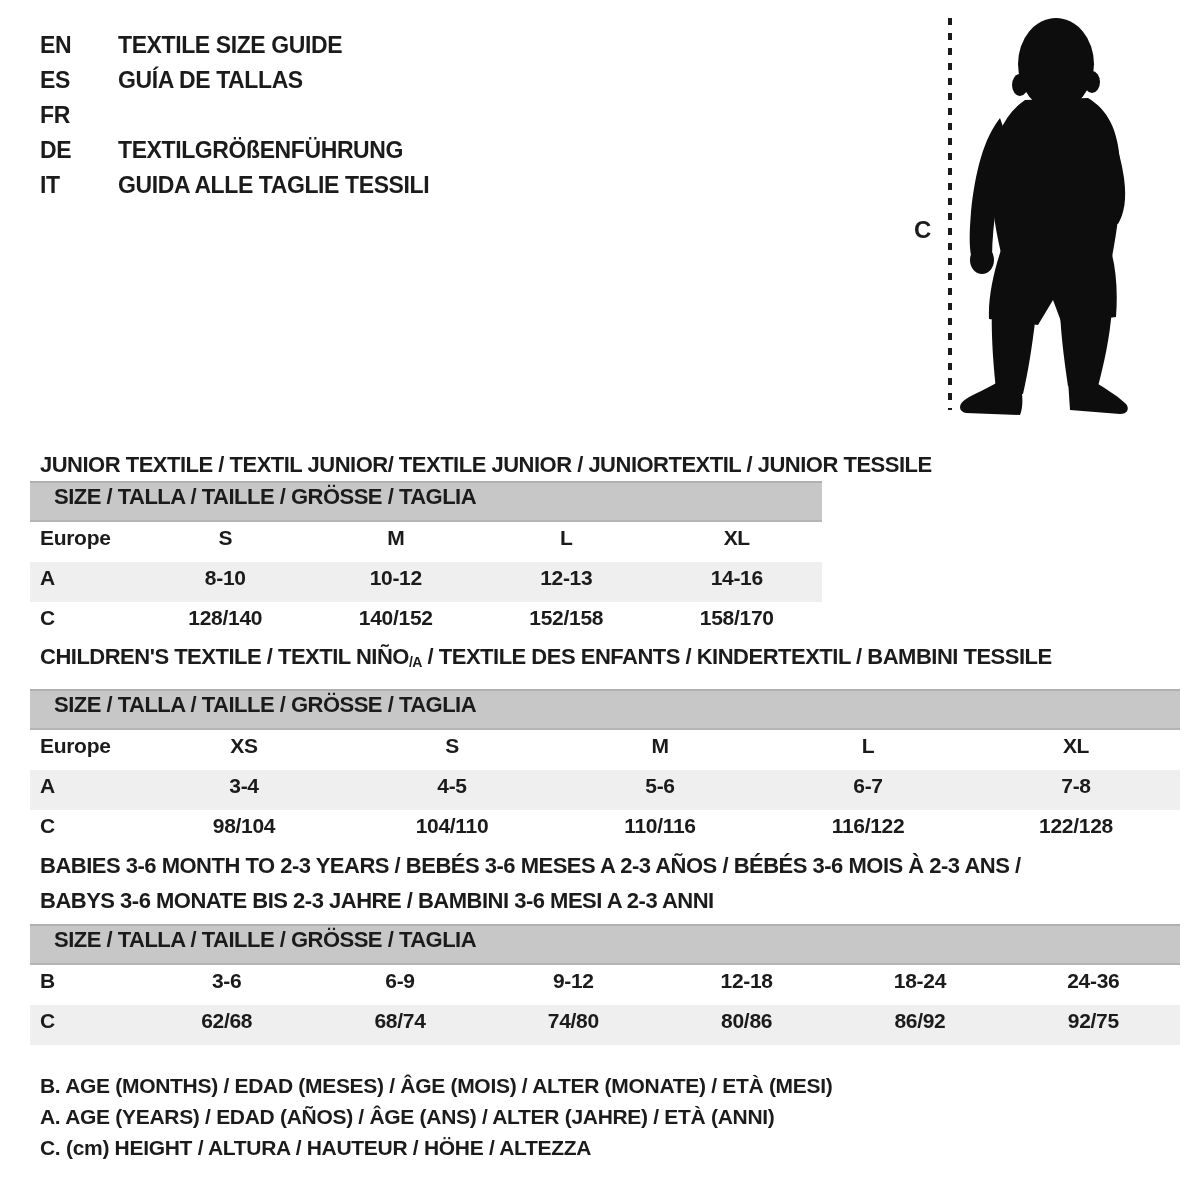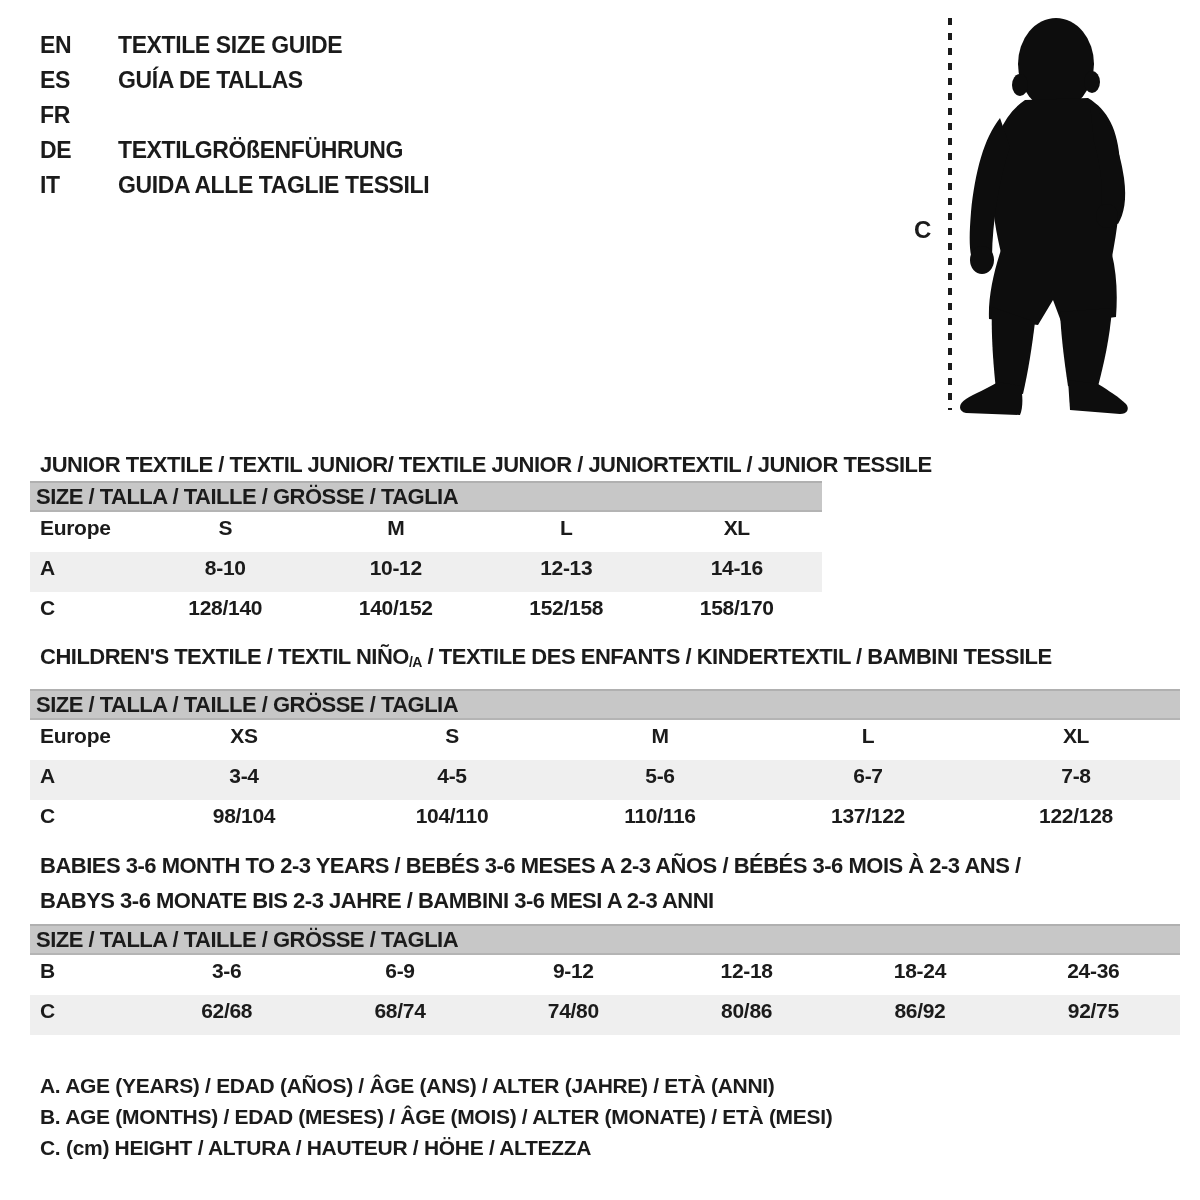--- a/index.html
+++ b/index.html
@@ -46,26 +46,26 @@
   .title-sub {
     font-size: 14px;
     vertical-align: -3px;
   }
   .two-line { line-height: 35px; }
 
   
   .tbl { box-sizing: border-box; }
   .tbl-header {
     box-sizing: border-box;
-    height: 31px;
+    height: 41px;
     line-height: 27px;
     background: #c7c7c7;
     border-top: 2px solid #b0b0b0;
     border-bottom: 2px solid #b4b4b4;
-    padding-left: 6px;
+    padding-left: 24px;
     font-weight: 700;
     font-size: 22px;
     letter-spacing: -0.5px;
   }
   .tbl-row {
     display: flex;
     height: 40px;
     line-height: 32px;
     font-weight: 700;
     font-size: 21px;
@@ -181,21 +181,21 @@
     <span class="cell">4-5</span>
     <span class="cell">5-6</span>
     <span class="cell">6-7</span>
     <span class="cell">7-8</span>
   </div>
   <div class="tbl-row">
     <span class="lbl">C</span>
     <span class="cell">98/104</span>
     <span class="cell">104/110</span>
     <span class="cell">110/116</span>
-    <span class="cell">137/122</span>
+    <span class="cell">116/122</span>
     <span class="cell">122/128</span>
   </div>
 </div>
 
 <div class="abs section-title two-line babies-title">
   <div>BABIES 3-6 MONTH TO 2-3 YEARS / BEBÉS 3-6 MESES A 2-3 AÑOS / BÉBÉS 3-6 MOIS À 2-3 ANS /</div>
   <div>BABYS 3-6 MONATE BIS 2-3 JAHRE / BAMBINI 3-6 MESI A 2-3 ANNI</div>
 </div>
 <div class="abs tbl babies-tbl">
   <div class="tbl-header">SIZE / TALLA / TAILLE / GRÖSSE / TAGLIA</div>
@@ -213,16 +213,16 @@
     <span class="cell">62/68</span>
     <span class="cell">68/74</span>
     <span class="cell">74/80</span>
     <span class="cell">80/86</span>
     <span class="cell">86/92</span>
     <span class="cell">92/75</span>
   </div>
 </div>
 
 <div class="abs legend">
+  <div class="legend-line">B. AGE (MONTHS) / EDAD (MESES) / ÂGE (MOIS) / ALTER (MONATE) / ETÀ (MESI)</div>
   <div class="legend-line">A. AGE (YEARS) / EDAD (AÑOS) / ÂGE (ANS) / ALTER (JAHRE) / ETÀ (ANNI)</div>
-  <div class="legend-line">B. AGE (MONTHS) / EDAD (MESES) / ÂGE (MOIS) / ALTER (MONATE) / ETÀ (MESI)</div>
   <div class="legend-line">C. (cm) HEIGHT / ALTURA / HAUTEUR / HÖHE / ALTEZZA</div>
 </div>
 
 </body></html>

